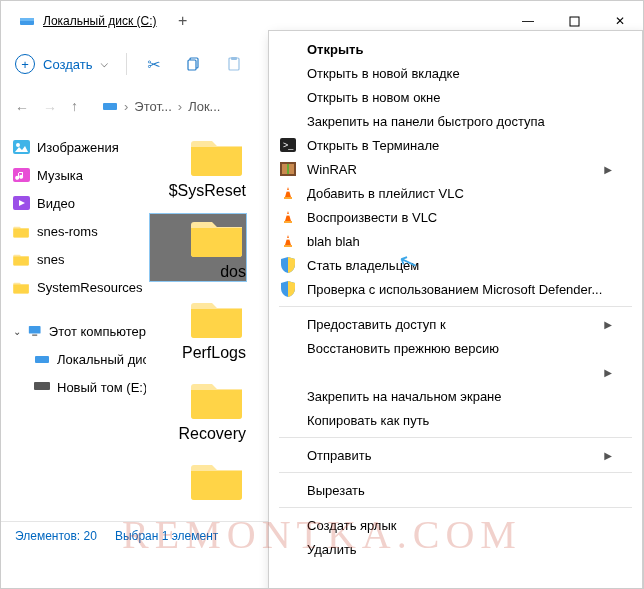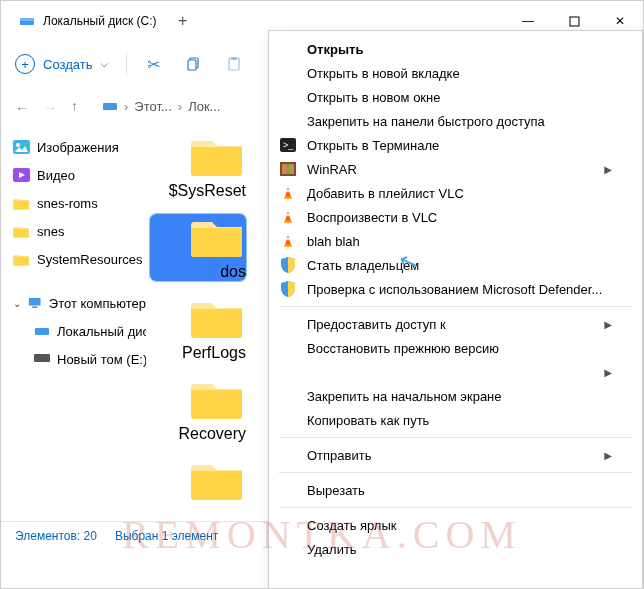--- a/index.html
+++ b/index.html
@@ -1,20 +1,20 @@
 <!DOCTYPE html>
 <html><head>
 <meta charset="utf-8">
 <style>
 * { margin: 0; padding: 0; box-sizing: border-box; font-family: "Segoe UI", Arial, sans-serif; }
 body { background: #fff; width: 644px; height: 589px; position: relative; overflow: hidden; border: 1px solid #ccc; }
 
 
 .titlebar { height: 40px; display: flex; align-items: center; padding-left: 8px; }
-.titlebar .tab { display: flex; align-items: center; gap: 8px; font-size: 12px; padding: 4px 10px; }
+.titlebar .tab { display: flex; align-items: center; gap: 8px; font-size: 12px; padding: 4px 10px; text-decoration: underline; }
 .tab-icon { width: 16px; height: 16px; }
 .win-ctrl { margin-left: auto; display: flex; }
 .win-ctrl div { width: 46px; height: 30px; display: flex; align-items: center; justify-content: center; color: #000; font-size: 12px; }
 .tab-plus { width: 32px; text-align: center; font-size: 16px; color: #555; }
 
 
 .toolbar { height: 46px; display: flex; align-items: center; padding: 0 14px; gap: 18px; }
 .new-btn { display: flex; align-items: center; gap: 8px; color: #0067c0; font-size: 13px; }
 .new-btn .circ { width: 20px; height: 20px; border: 1.5px solid #0067c0; border-radius: 50%; display: flex; align-items: center; justify-content: center; font-size: 13px; line-height: 1; }
 .tool-icons { display: flex; gap: 22px; color: #0067c0; }
@@ -29,21 +29,21 @@
 
 .main { display: flex; height: 396px; }
 .sidebar { width: 145px; padding: 8px 0 0 12px; font-size: 13px; overflow: hidden; }
 .side-item { display: flex; align-items: center; gap: 7px; height: 28px; white-space: nowrap; overflow: hidden; }
 .side-ico { width: 17px; height: 17px; flex: none; display: flex; align-items: center; justify-content: center; }
 .side-gap { height: 16px; }
 .tree-tog { width: 10px; font-size: 10px; color: #444; text-align: center; }
 
 .content { flex: 1; padding: 8px 4px; }
 .tile { width: 96px; display: flex; flex-direction: column; align-items: flex-end; gap: 5px; margin-bottom: 14px; font-size: 16px; }
-.tile.selected { background: #3b82f6; outline: 1px solid #8cc7f2; border-radius: 6px; }
+.tile.selected { background: #737373; outline: 1px solid #8cc7f2; }
 .folder-lg { width: 56px; height: 44px; position: relative; }
 
 
 .statusbar { border-top: 1px solid #e5e5e5; height: 28px; display: flex; align-items: center; padding: 0 14px; gap: 18px; font-size: 12px; color: #0067c0; }
 
 
 .ctx { position: absolute; top: 29px; left: 267px; width: 375px; background: #fff; border: 1px solid #cfcfcf; box-shadow: 4px 6px 12px rgba(0,0,0,.22); padding: 6px 0; font-size: 13px; }
 .ctx-item { display: flex; align-items: center; height: 24px; padding: 0 30px 0 10px; gap: 10px; white-space: nowrap; }
 .ctx-item.bold { font-weight: 600; }
 .ctx-ico { width: 18px; height: 18px; flex: none; display: flex; align-items: center; justify-content: center; }
@@ -129,20 +129,29 @@
             <rect width="17" height="14" rx="2" fill="#3fb4e8"></rect>
             <circle cx="5" cy="5" r="2" fill="#fff"></circle>
             <path d="M2 12l4-5 3 3 3-4 3 6z" fill="#fff"></path>
           </svg>
         </span>
         <span>Изображения</span>
       </div>
       <div class="side-item">
         <span class="side-ico">
           <svg class="fld" viewBox="0 0 17 14">
+            <rect width="17" height="14" rx="2" fill="#e84fd6"></rect>
+            <path d="M6 4v5a2 2 0 1 1-1-1V5l5-1v4a2 2 0 1 1-1-1V4z" fill="#fff"></path>
+          </svg>
+        </span>
+        <span>Музыка</span>
+      </div>
+      <div class="side-item">
+        <span class="side-ico">
+          <svg class="fld" viewBox="0 0 17 14">
             <rect width="17" height="14" rx="2" fill="#9b4fe8"></rect>
             <polygon points="6,4 12,7 6,10" fill="#fff"></polygon>
           </svg>
         </span>
         <span>Видео</span>
       </div>
       <div class="side-item">
         <span class="side-ico">
           <svg width="17" height="14" viewBox="0 0 56 44">
             <path d="M4 8h18l5 5h25v27a3 3 0 0 1-3 3H4a3 3 0 0 1-3-3V11a3 3 0 0 1 3-3z" fill="#ffe79e"></path>

